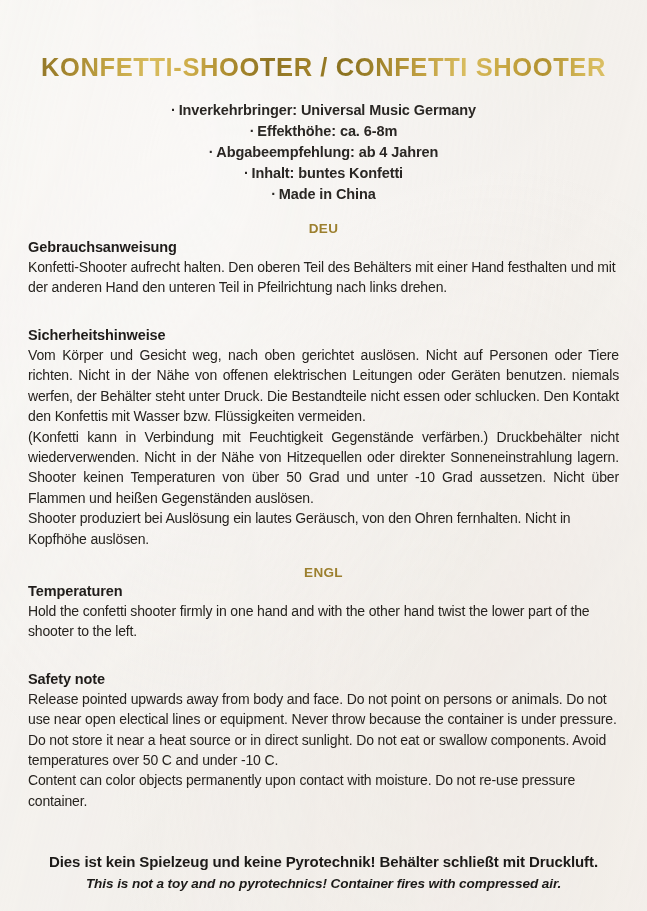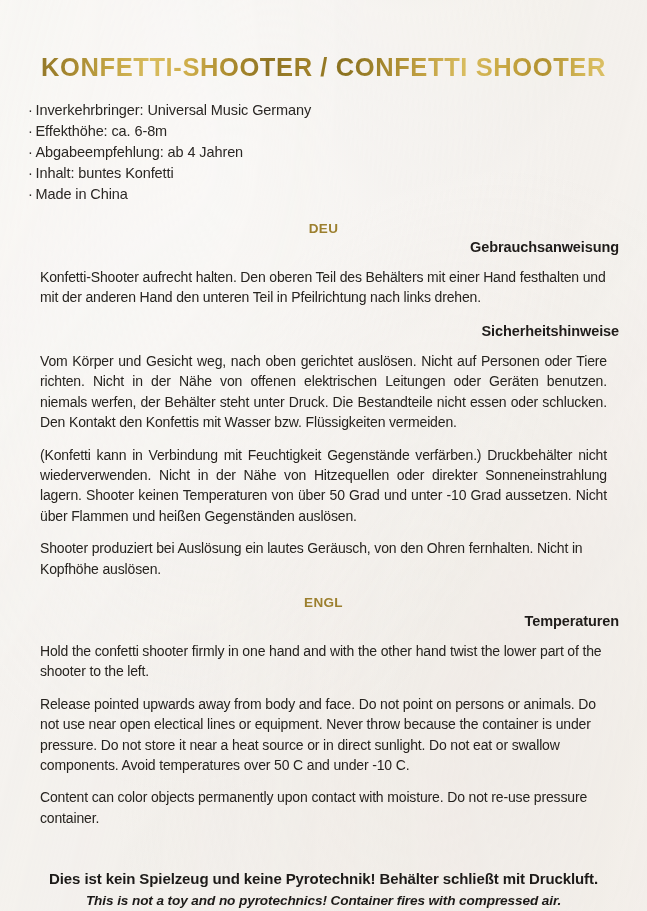--- a/index.html
+++ b/index.html
@@ -70,22 +70,23 @@
     background-clip: text;
     color: transparent;
     -webkit-text-fill-color: transparent;
   }
 
   
   .facts {
     margin: 0;
     padding: 0;
     list-style: none;
-    text-align: left;
+    text-align: center;
     margin-top: 18px;
+    font-weight: bold;
   }
   .facts li {
     font-size: 14.5px;
     line-height: 21px;
     color: #2a2724;
     letter-spacing: -0.1px;
   }
   .facts li::before {
     content: "\00B7\2009";
   }
@@ -93,39 +94,39 @@
   
   .lang-label {
     text-align: center;
     font-size: 13.5px;
     font-weight: bold;
     color: #9c7f2e;
     letter-spacing: 0.35px;
     margin-top: 16px;
   }
   .section-heading {
-    text-align: right;
+    text-align: left;
     font-size: 14.5px;
     font-weight: bold;
     color: #1f1c1a;
     letter-spacing: -0.1px;
     margin-top: 3px;
     margin-bottom: 2px;
   }
   .section-heading.spaced-top {
-    margin-top: 15px;
+    margin-top: 29px;
   }
   .body-text {
     font-size: 14px;
     line-height: 20.4px;
     color: #26231f;
     letter-spacing: -0.15px;
     text-align: justify;
     text-justify: inter-word;
-    margin: 12px;
+    margin: 0;
   }
   .body-text.last-left {
     text-align: left;
   }
   .body-text + .body-text {
     margin-top: 0;
   }
   .para-block {
     margin-top: 1px;
   }
@@ -186,20 +187,21 @@
     </div>
   </div>
 
   <div>
     <div class="lang-label">ENGL</div>
     <div class="section-heading">Temperaturen</div>
     <div class="para-block">
       <p class="body-text last-left">Hold the confetti shooter firmly in one hand and with the other hand twist the lower part of the shooter to the left.</p>
     </div>
 
+    <div class="section-heading spaced-top">Safety note</div>
     <div class="para-block">
       <p class="body-text last-left">Release pointed upwards away from body and face. Do not point on persons or animals. Do not use near open electical lines or equipment. Never throw because the container is under pressure. Do not store it near a heat source or in direct sunlight. Do not eat or swallow components. Avoid temperatures over 50 C and under -10 C.</p>
       <p class="body-text last-left">Content can color objects permanently upon contact with moisture. Do not re-use pressure container.</p>
     </div>
   </div>
 
   <div class="footer">
     <div class="footer-de">Dies ist kein Spielzeug und keine Pyrotechnik! Behälter schließt mit Druckluft.</div>
     <div class="footer-en">This is not a toy and no pyrotechnics! Container fires with compressed air.</div>
   </div>

